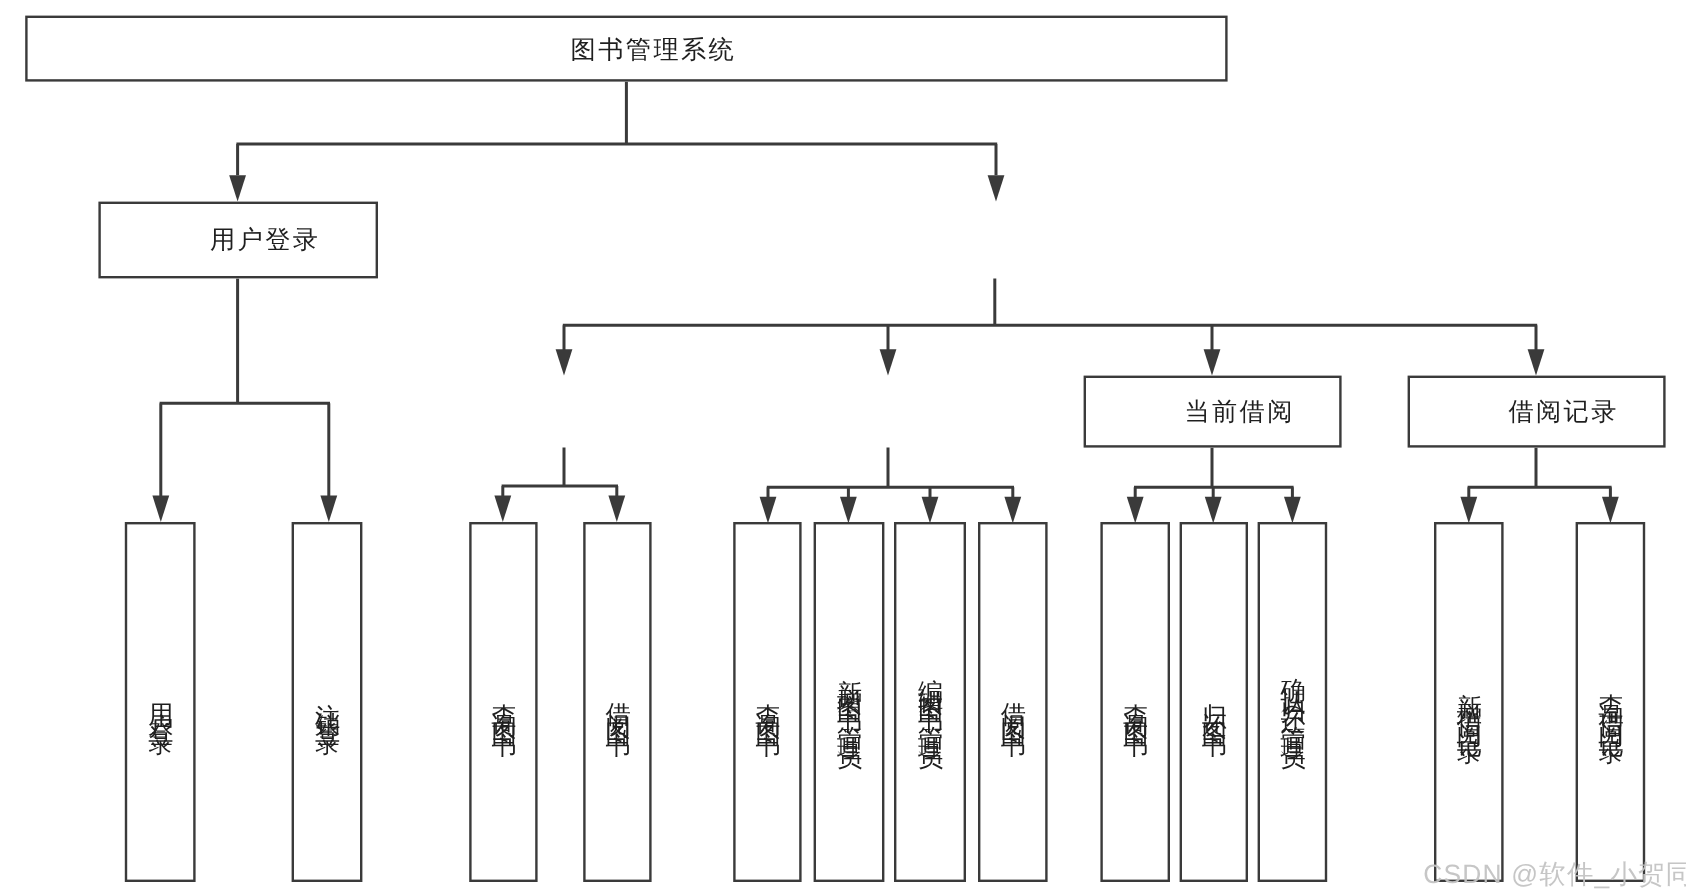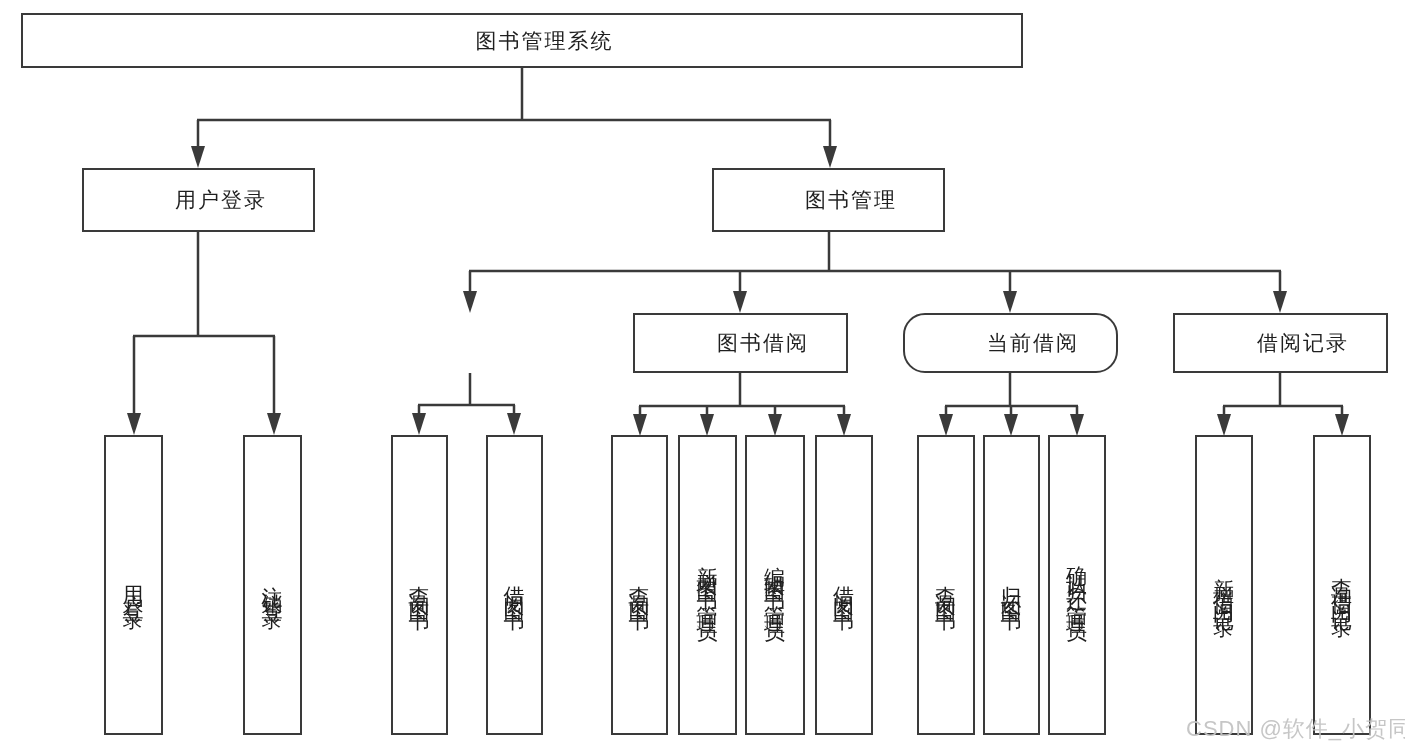--- a/index.html
+++ b/index.html
@@ -48,21 +48,21 @@
     padding: 8px 0;
   }
   
   .n-root  { left: 21px;   top: 13px;  width: 1002px; height: 55px; }
   
   .n-login { left: 82px;   top: 168px; width: 233px;  height: 64px; }
   .n-mgmt  { left: 712px;  top: 168px; width: 233px;  height: 64px; }
   
   .n-s0 { left: 363px;  top: 313px; width: 214px; height: 60px; }
   .n-s1 { left: 633px;  top: 313px; width: 215px; height: 60px; }
-  .n-s2 { left: 903px;  top: 313px; width: 215px; height: 60px; border-radius: 22px; }
+  .n-s2 { left: 903px;  top: 313px; width: 215px; height: 60px; }
   .n-s3 { left: 1173px; top: 313px; width: 215px; height: 60px; }
   
   .n-a1 { left: 104px;  top: 435px; width: 59px; height: 300px; }
   .n-a2 { left: 243px;  top: 435px; width: 59px; height: 300px; }
   .n-b1 { left: 391px;  top: 435px; width: 57px; height: 300px; }
   .n-b2 { left: 486px;  top: 435px; width: 57px; height: 300px; }
   .n-c1 { left: 611px;  top: 435px; width: 57px; height: 300px; }
   .n-c2 { left: 678px;  top: 435px; width: 59px; height: 300px; }
   .n-c3 { left: 745px;  top: 435px; width: 60px; height: 300px; }
   .n-c4 { left: 815px;  top: 435px; width: 58px; height: 300px; }
@@ -124,23 +124,21 @@
       <polygon points="1004,414 1018,414 1011,436"></polygon>
       <polygon points="1070,414 1084,414 1077,436"></polygon>
       <polygon points="1217,414 1231,414 1224,436"></polygon>
       <polygon points="1335,414 1349,414 1342,436"></polygon>
     </g>
   </svg>
 
   <div class="node h n-root">图书管理系统</div>
 
   <div class="node h n-login">用户登录</div>
-  <div class="node h n-mgmt">图书管理</div>
 
-  <div class="node h n-s1">图书借阅</div>
   <div class="node h n-s2">当前借阅</div>
   <div class="node h n-s3">借阅记录</div>
 
   <div class="node v n-a1">用户登录</div>
   <div class="node v n-a2">注销登录</div>
 
   <div class="node v n-b1">查询图书</div>
   <div class="node v n-b2">借阅图书</div>
 
   <div class="node v n-c1">查询图书</div>

